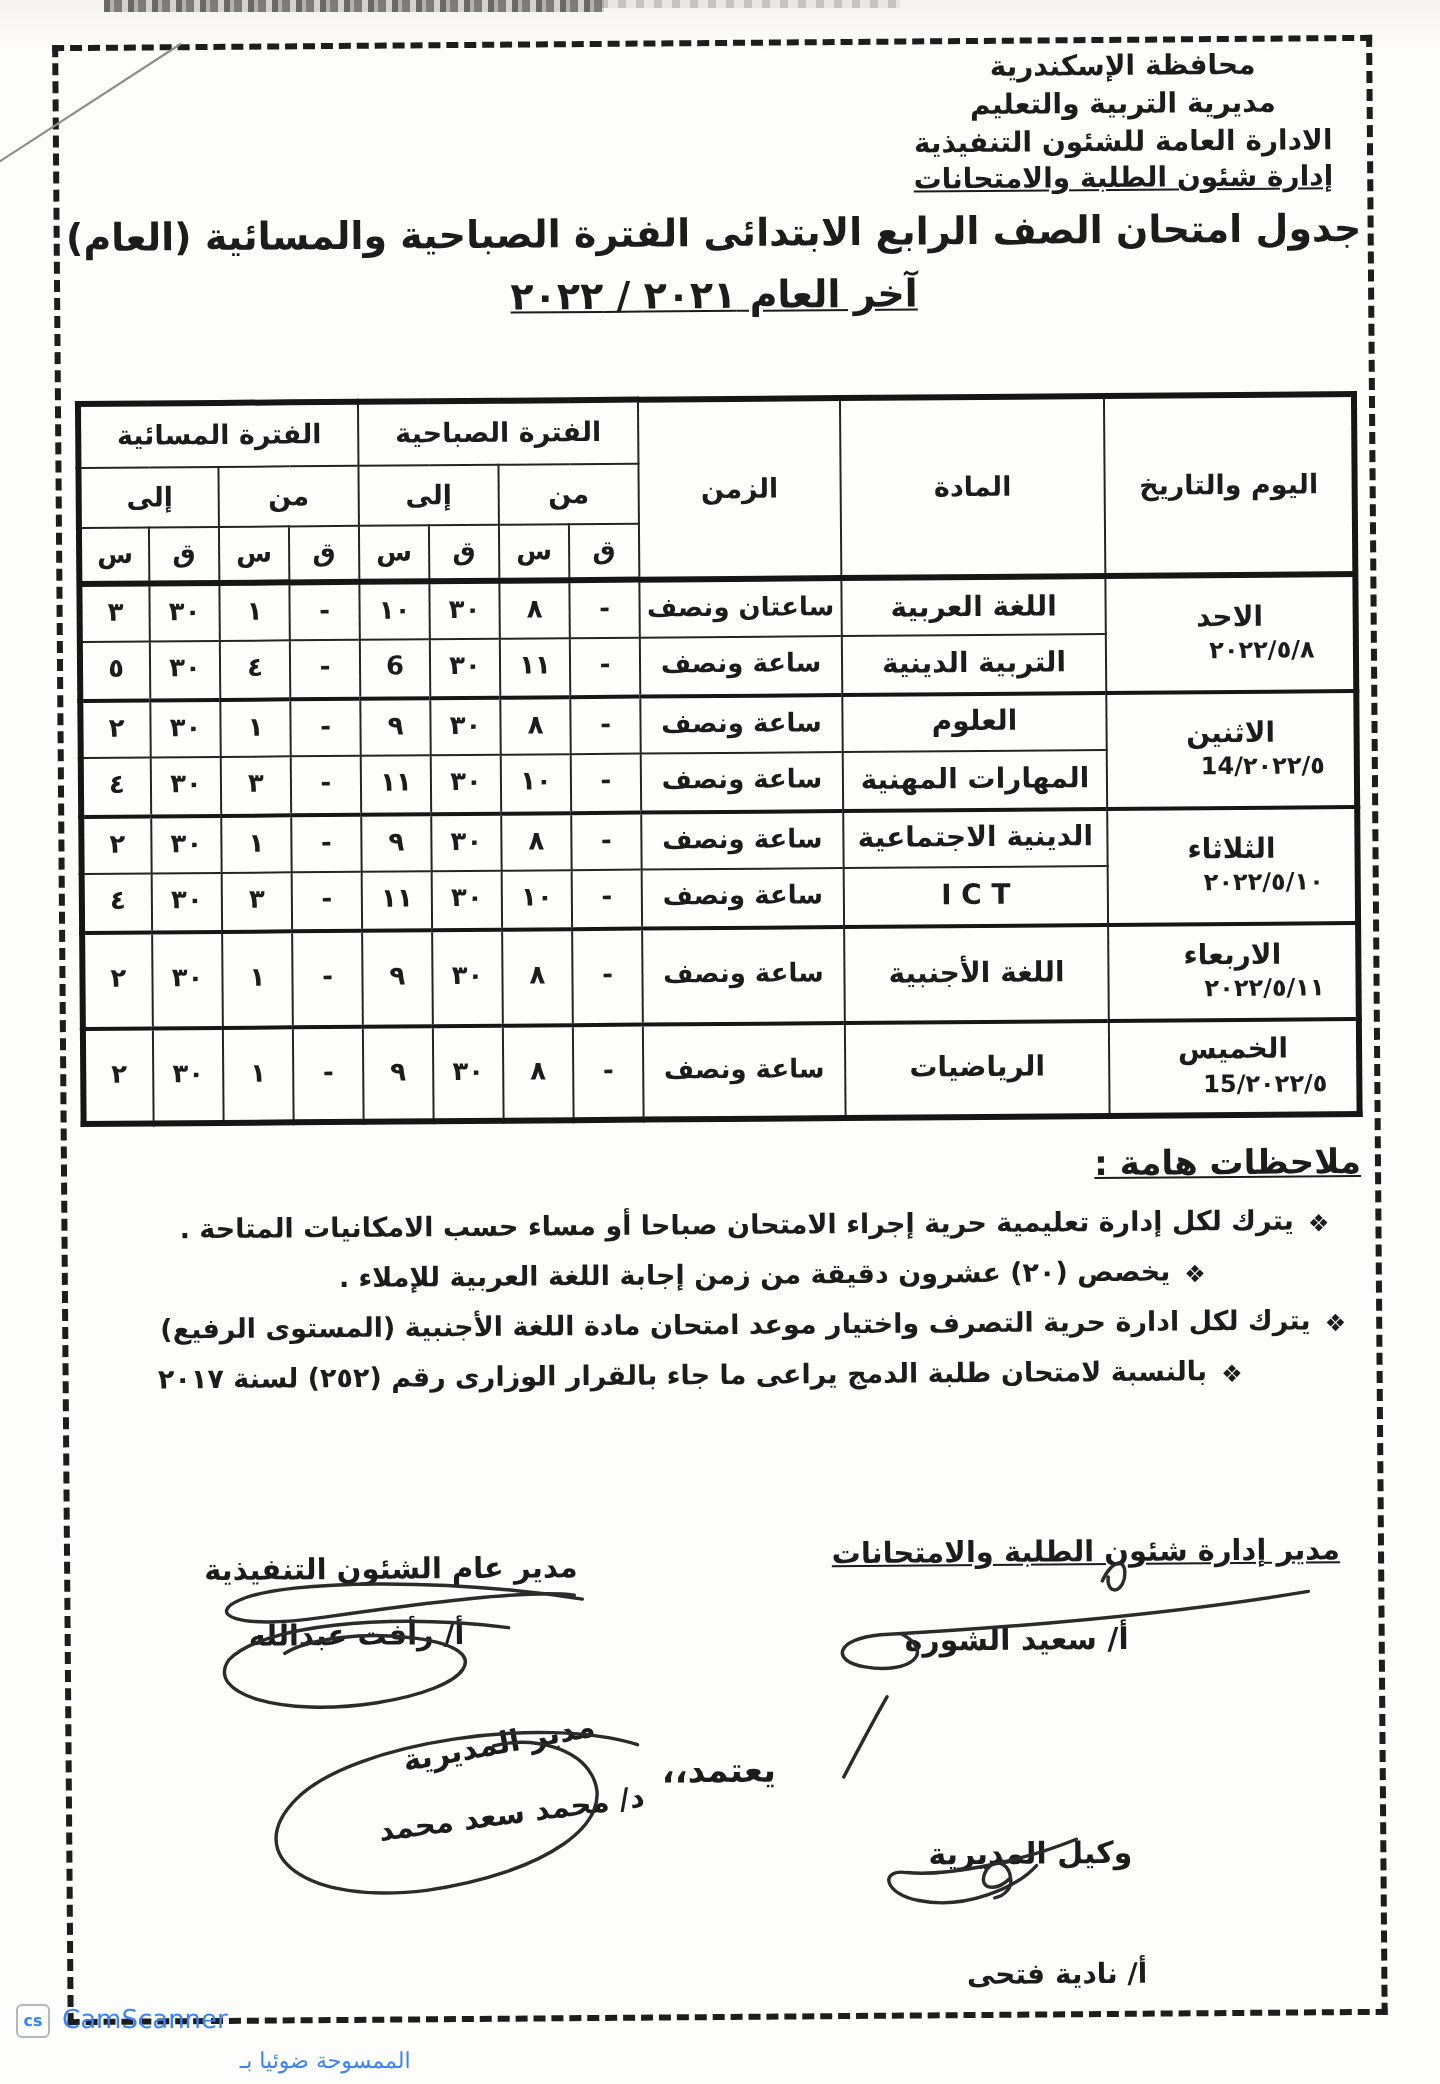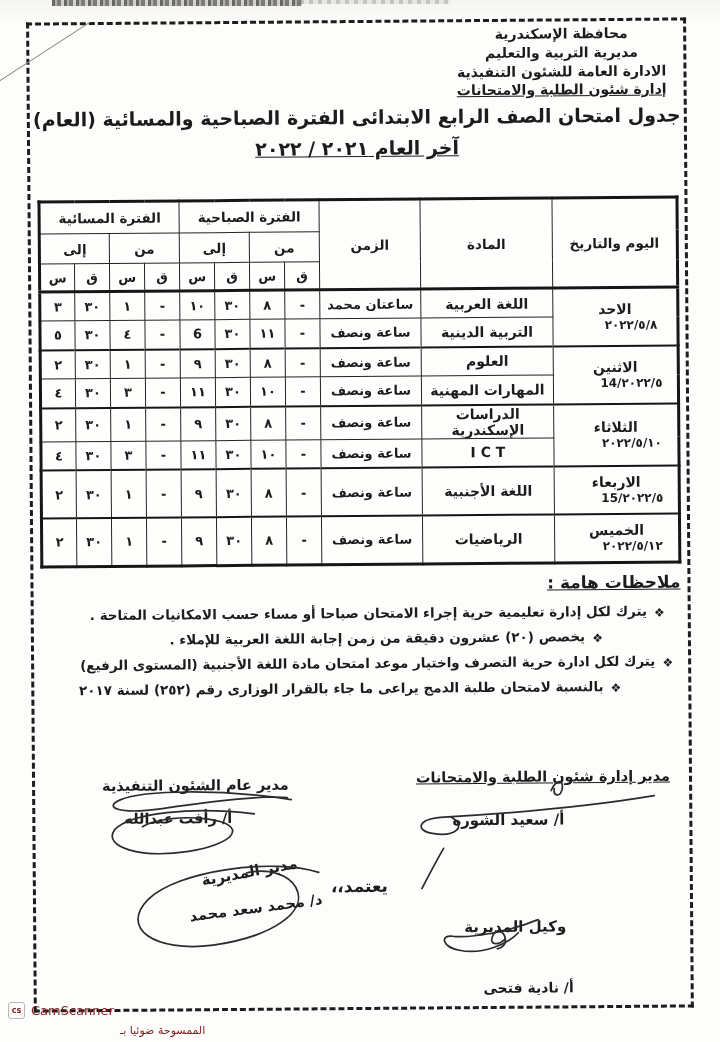--- a/index.html
+++ b/index.html
@@ -56,21 +56,21 @@
   .s-left-name{top:809px;left:122px;font-size:14.5px;}
   .s-approve{top:876px;left:328px;font-size:17px;}
   .s-dir-title{top:862px;left:198px;font-size:15px;transform:rotate(-10deg);}
   .s-dir-name{top:899px;left:186px;font-size:14.5px;transform:rotate(-7deg);}
   .s-dep-title{top:876px;right:157px;font-size:15px;margin-top:43px;}
   .s-dep-name{top:933px;right:150px;font-size:14px;margin-top:48px;}
 
   svg.ink{position:absolute;inset:0;width:720px;height:1042px;pointer-events:none;}
 
   .watermark{position:absolute;left:8px;bottom:5px;display:flex;align-items:center;gap:6px;
-    direction:ltr;color:#7f1d1d;font-weight:normal;}
+    direction:ltr;color:#3b82f6;font-weight:normal;}
   .watermark .cs-icon{width:15px;height:15px;border:1.6px solid #b4b8bb;border-radius:3px;
     display:flex;align-items:center;justify-content:center;font-size:8px;font-weight:bold;}
   .watermark .cs-en{font-size:13px;}
   .watermark .cs-ar{font-size:11px;margin-top:40px;}
 </style>
 </head>
 <body>
 
 <div class="paper"></div>
 <div class="top-noise"></div>
@@ -131,21 +131,21 @@
         <th>س</th>
       </tr>
     </thead>
     <tbody>
       <tr class="grp">
         <td class="day" rowspan="2">
           <div>الاحد</div>
           <div class="date">٢٠٢٢/٥/٨</div>
         </td>
         <td class="subj">اللغة العربية</td>
-        <td class="dur">ساعتان محمد</td>
+        <td class="dur">ساعتان ونصف</td>
         <td class="num">-</td>
         <td class="num">٨</td>
         <td class="num">٣٠</td>
         <td class="num">١٠</td>
         <td class="num">-</td>
         <td class="num">١</td>
         <td class="num">٣٠</td>
         <td class="num">٣</td>
       </tr>
       <tr>
@@ -186,21 +186,21 @@
         <td class="num">-</td>
         <td class="num">٣</td>
         <td class="num">٣٠</td>
         <td class="num">٤</td>
       </tr>
       <tr class="grp">
         <td class="day" rowspan="2">
           <div>الثلاثاء</div>
           <div class="date">٢٠٢٢/٥/١٠</div>
         </td>
-        <td class="subj">الدراسات الإسكندرية</td>
+        <td class="subj">الدينية الاجتماعية</td>
         <td class="dur">ساعة ونصف</td>
         <td class="num">-</td>
         <td class="num">٨</td>
         <td class="num">٣٠</td>
         <td class="num">٩</td>
         <td class="num">-</td>
         <td class="num">١</td>
         <td class="num">٣٠</td>
         <td class="num">٢</td>
       </tr>
@@ -212,37 +212,37 @@
         <td class="num">٣٠</td>
         <td class="num">١١</td>
         <td class="num">-</td>
         <td class="num">٣</td>
         <td class="num">٣٠</td>
         <td class="num">٤</td>
       </tr>
       <tr class="grp tall">
         <td class="day">
           <div>الاربعاء</div>
-          <div class="date">٢٠٢٢/٥/15</div>
+          <div class="date">٢٠٢٢/٥/١١</div>
         </td>
         <td class="subj">اللغة الأجنبية</td>
         <td class="dur">ساعة ونصف</td>
         <td class="num">-</td>
         <td class="num">٨</td>
         <td class="num">٣٠</td>
         <td class="num">٩</td>
         <td class="num">-</td>
         <td class="num">١</td>
         <td class="num">٣٠</td>
         <td class="num">٢</td>
       </tr>
       <tr class="grp tall">
         <td class="day">
           <div>الخميس</div>
-          <div class="date">٢٠٢٢/٥/١٢</div>
+          <div class="date">٢٠٢٢/٥/15</div>
         </td>
         <td class="subj">الرياضيات</td>
         <td class="dur">ساعة ونصف</td>
         <td class="num">-</td>
         <td class="num">٨</td>
         <td class="num">٣٠</td>
         <td class="num">٩</td>
         <td class="num">-</td>
         <td class="num">١</td>
         <td class="num">٣٠</td>

